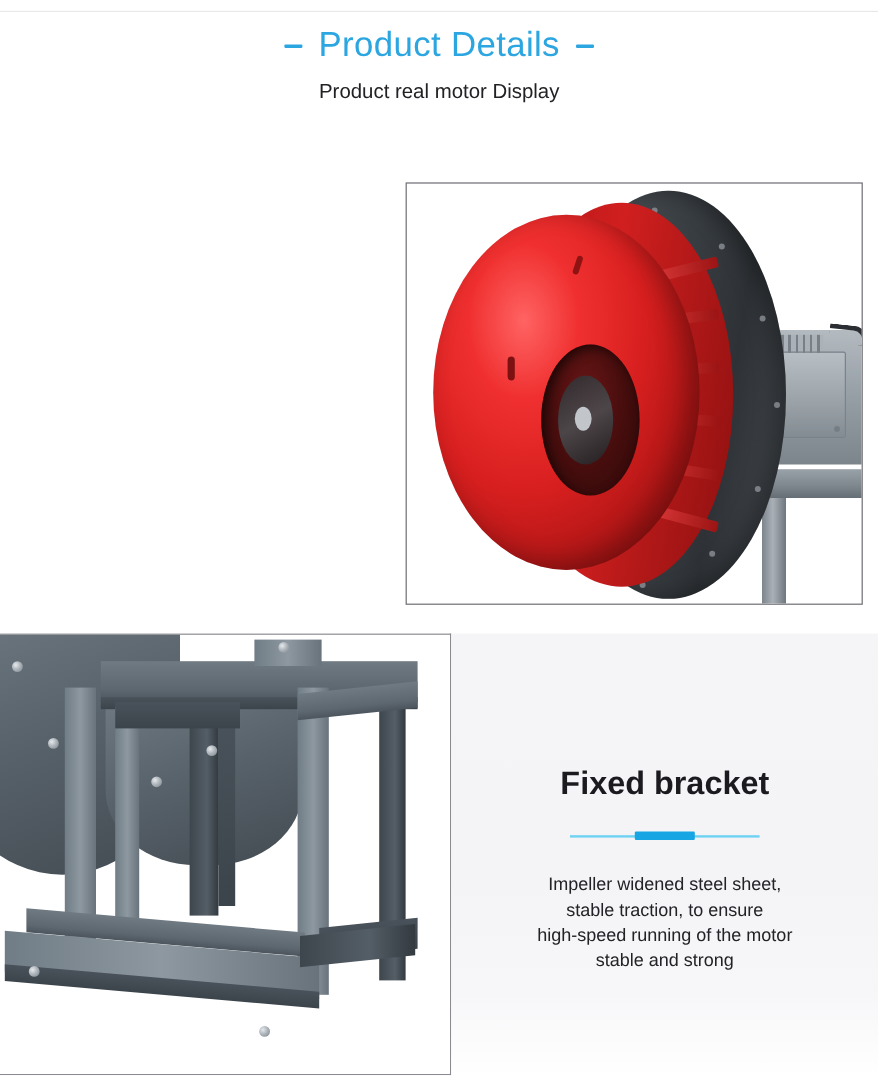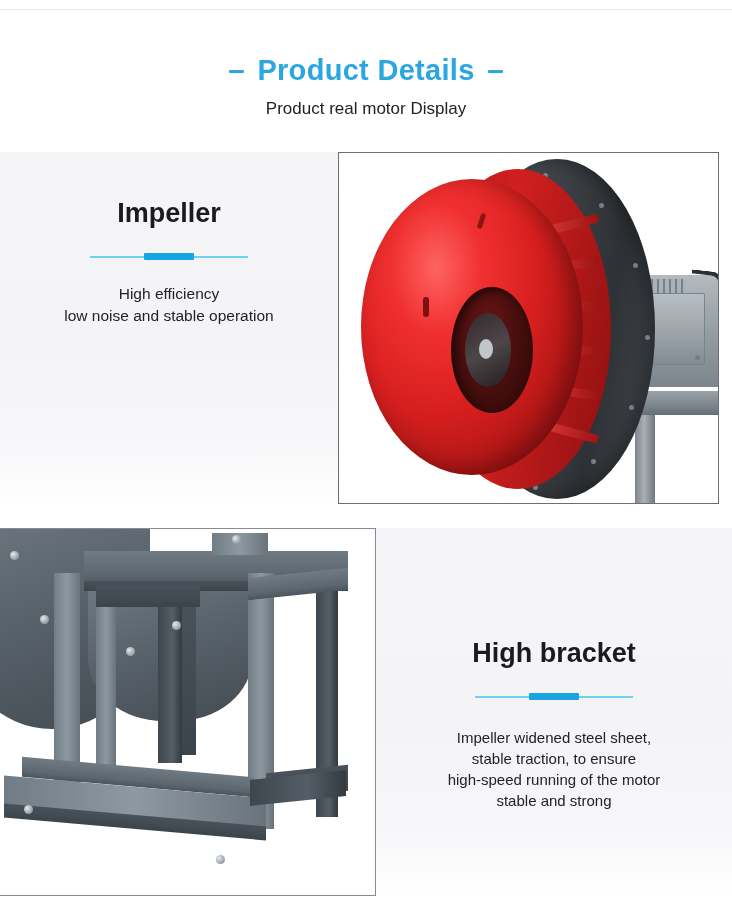--- a/index.html
+++ b/index.html
@@ -25,26 +25,25 @@
 
   
   .header {
     position: absolute;
     left: 0; top: 20px;
     width: 732px;
     text-align: center;
   }
   .header-title {
     font-size: 29px;
-    font-weight: bold;
+    font-weight: normal;
     color: #2ca6e0;
     letter-spacing: .3px;
     line-height: 36px;
     white-space: nowrap;
-    margin-top: 32px;
   }
   .header-title .dash {
     display: inline-block;
     width: 15px;
     height: 3px;
     background: #2ca6e0;
     vertical-align: 7px;
     margin: 0 13px;
     border-radius: 1px;
   }
@@ -325,29 +324,20 @@
 
 <div class="header">
   <div class="header-title">
     <span class="dash"></span><span>Product Details</span><span class="dash"></span>
   </div>
   <div class="header-sub">Product real motor Display</div>
 </div>
 
 <div class="section section-1">
 
-  <div class="text-panel panel-left">
-    <div class="feature-title">Impeller</div>
-    <div class="divider">
-      <span class="line"></span>
-      <span class="bar"></span>
-    </div>
-    <div class="feature-desc">High efficiency
-low noise and stable operation</div>
-  </div>
 
   <div class="photo photo-impeller">
     <div class="imp-stage">
       <div class="imp-column"></div>
       <div class="imp-rail"></div>
       <div class="imp-motor"></div>
       <div class="imp-motor-fins"></div>
       <div class="imp-termbox"></div>
       <div class="imp-cable"></div>
 
@@ -421,21 +411,21 @@
       <div class="brk-bolt" style="left:24px; top:276px;"></div>
       <div class="brk-bolt" style="left:216px; top:326px;"></div>
       <div class="brk-bolt" style="left:10px; top:22px;"></div>
       <div class="brk-bolt" style="left:40px; top:86px;"></div>
       <div class="brk-bolt" style="left:126px; top:118px;"></div>
       <div class="brk-bolt" style="left:172px; top:92px;"></div>
     </div>
   </div>
 
   <div class="text-panel panel-right offset">
-    <div class="feature-title">High bracket</div>
+    <div class="feature-title">Fixed bracket</div>
     <div class="divider">
       <span class="line"></span>
       <span class="bar"></span>
     </div>
     <div class="feature-desc">Impeller widened steel sheet,
 stable traction, to ensure
 high-speed running of the motor
 stable and strong</div>
   </div>
 </div>

